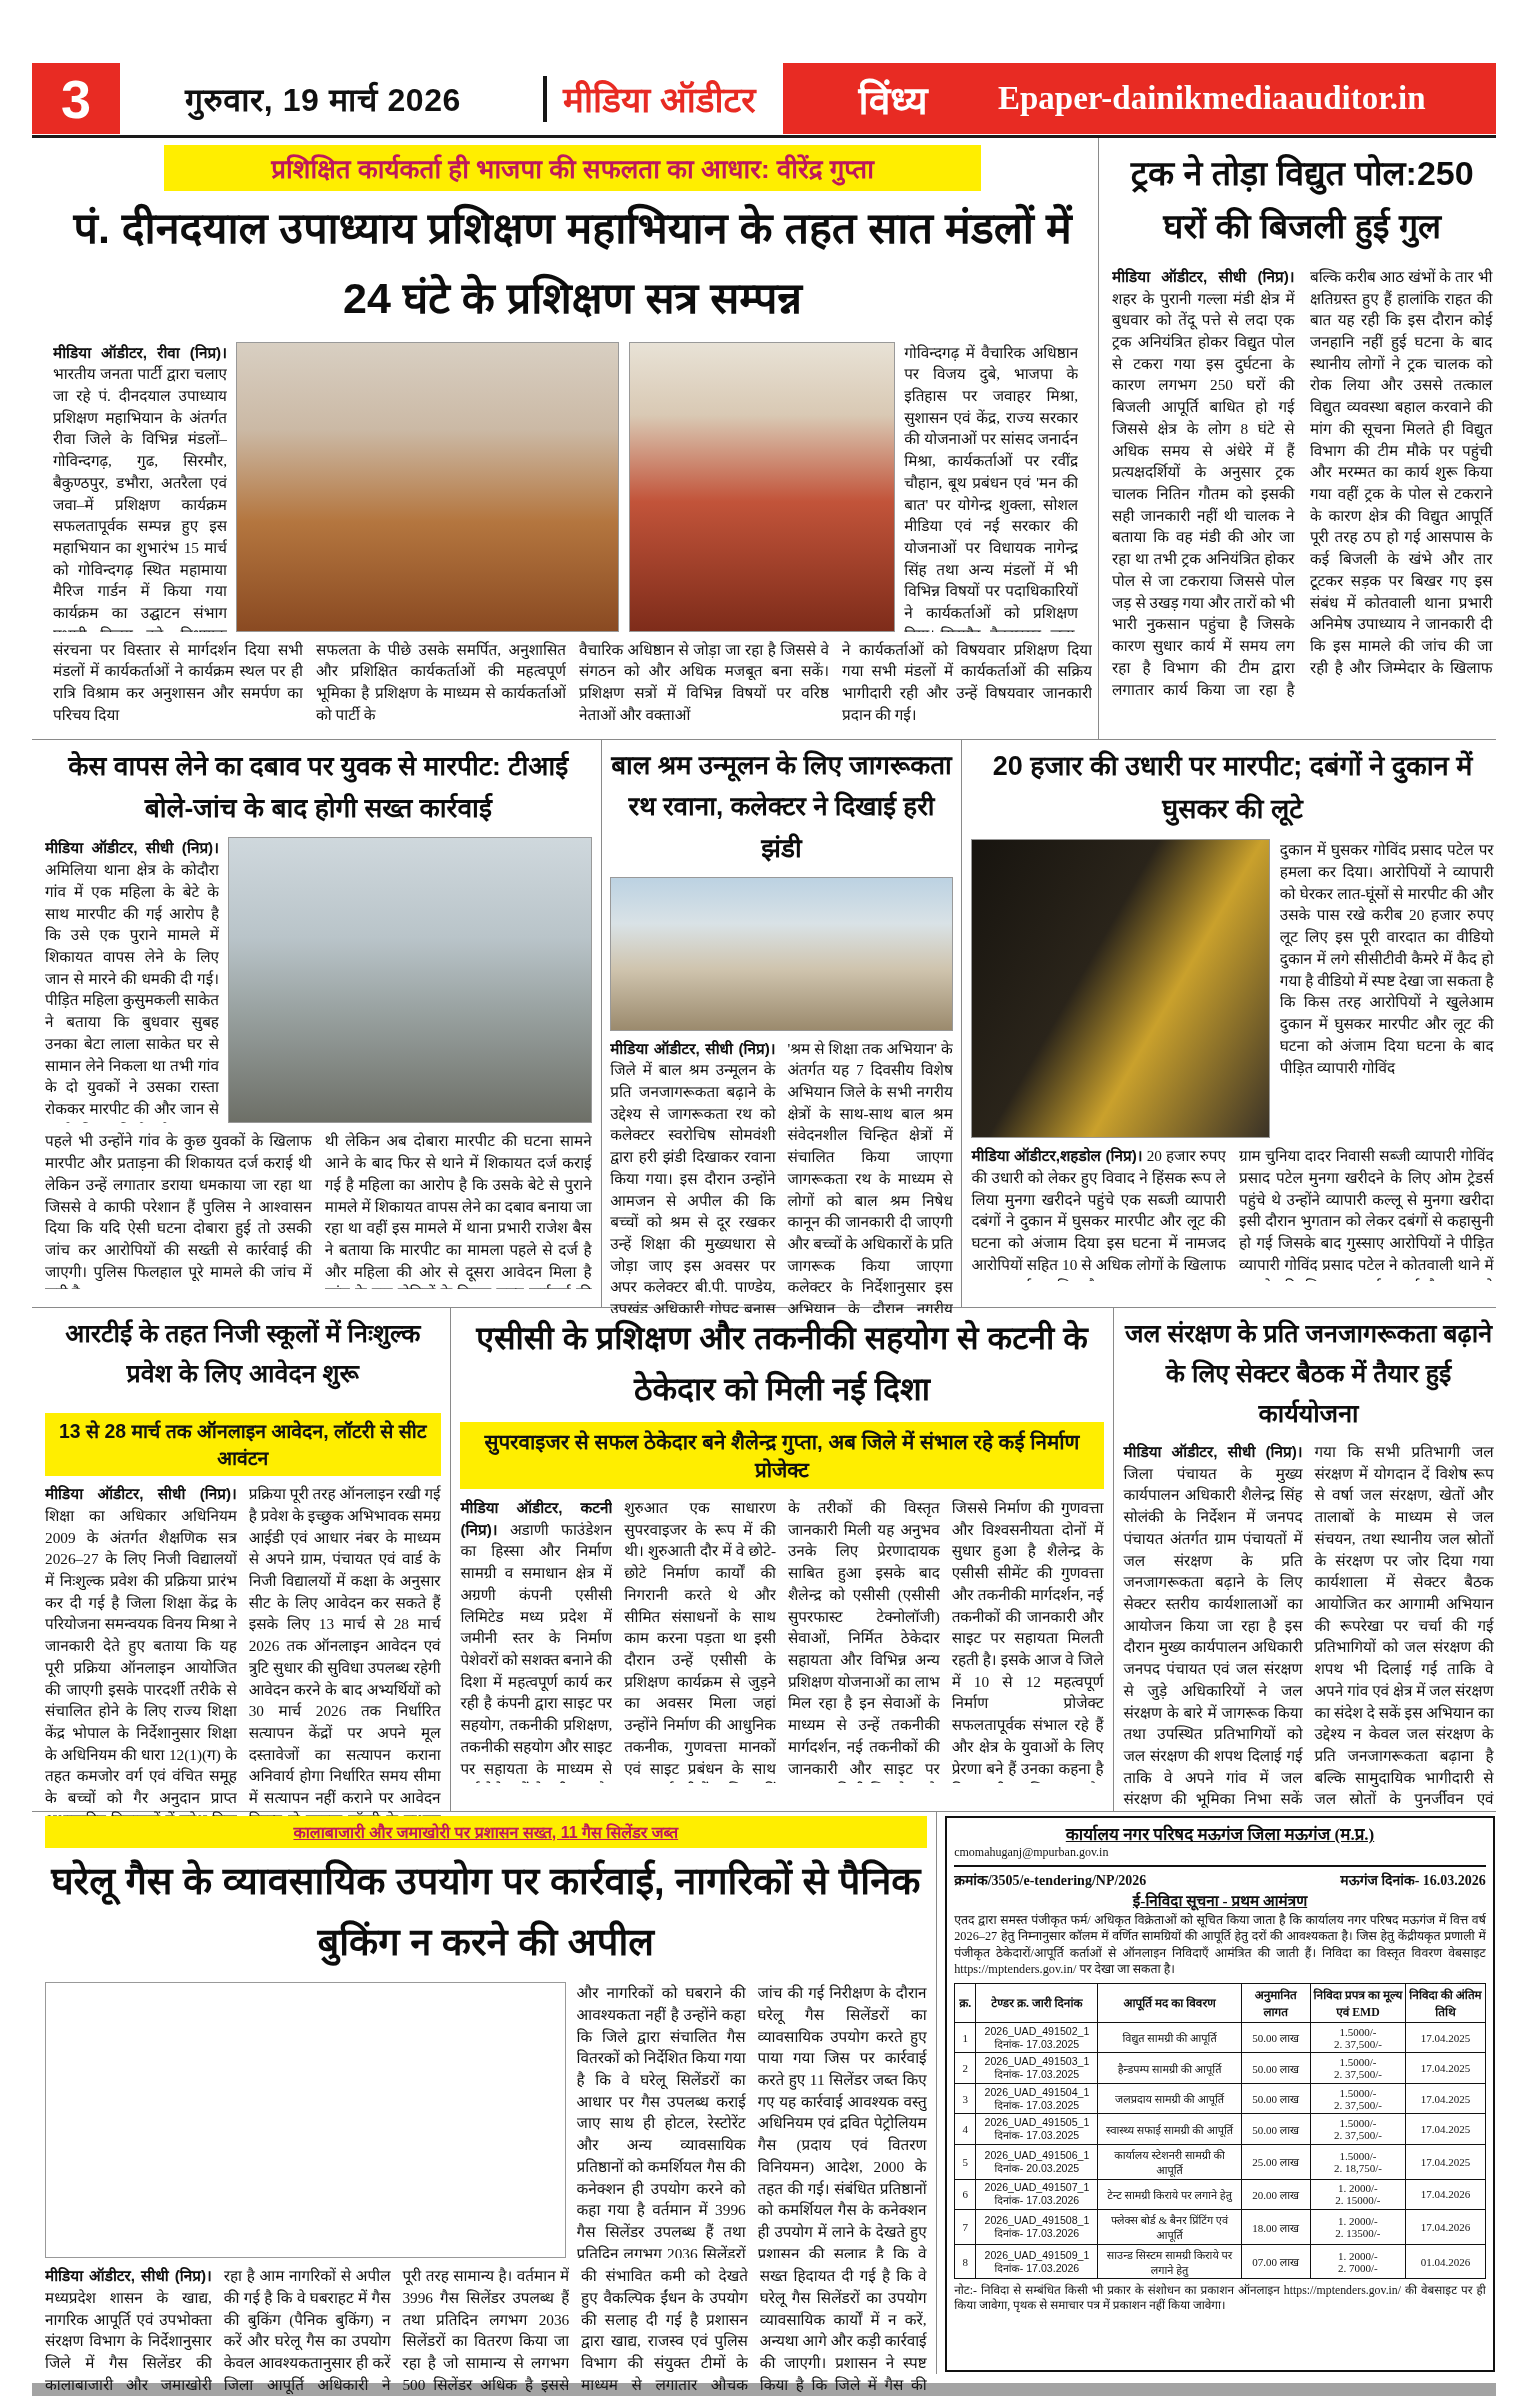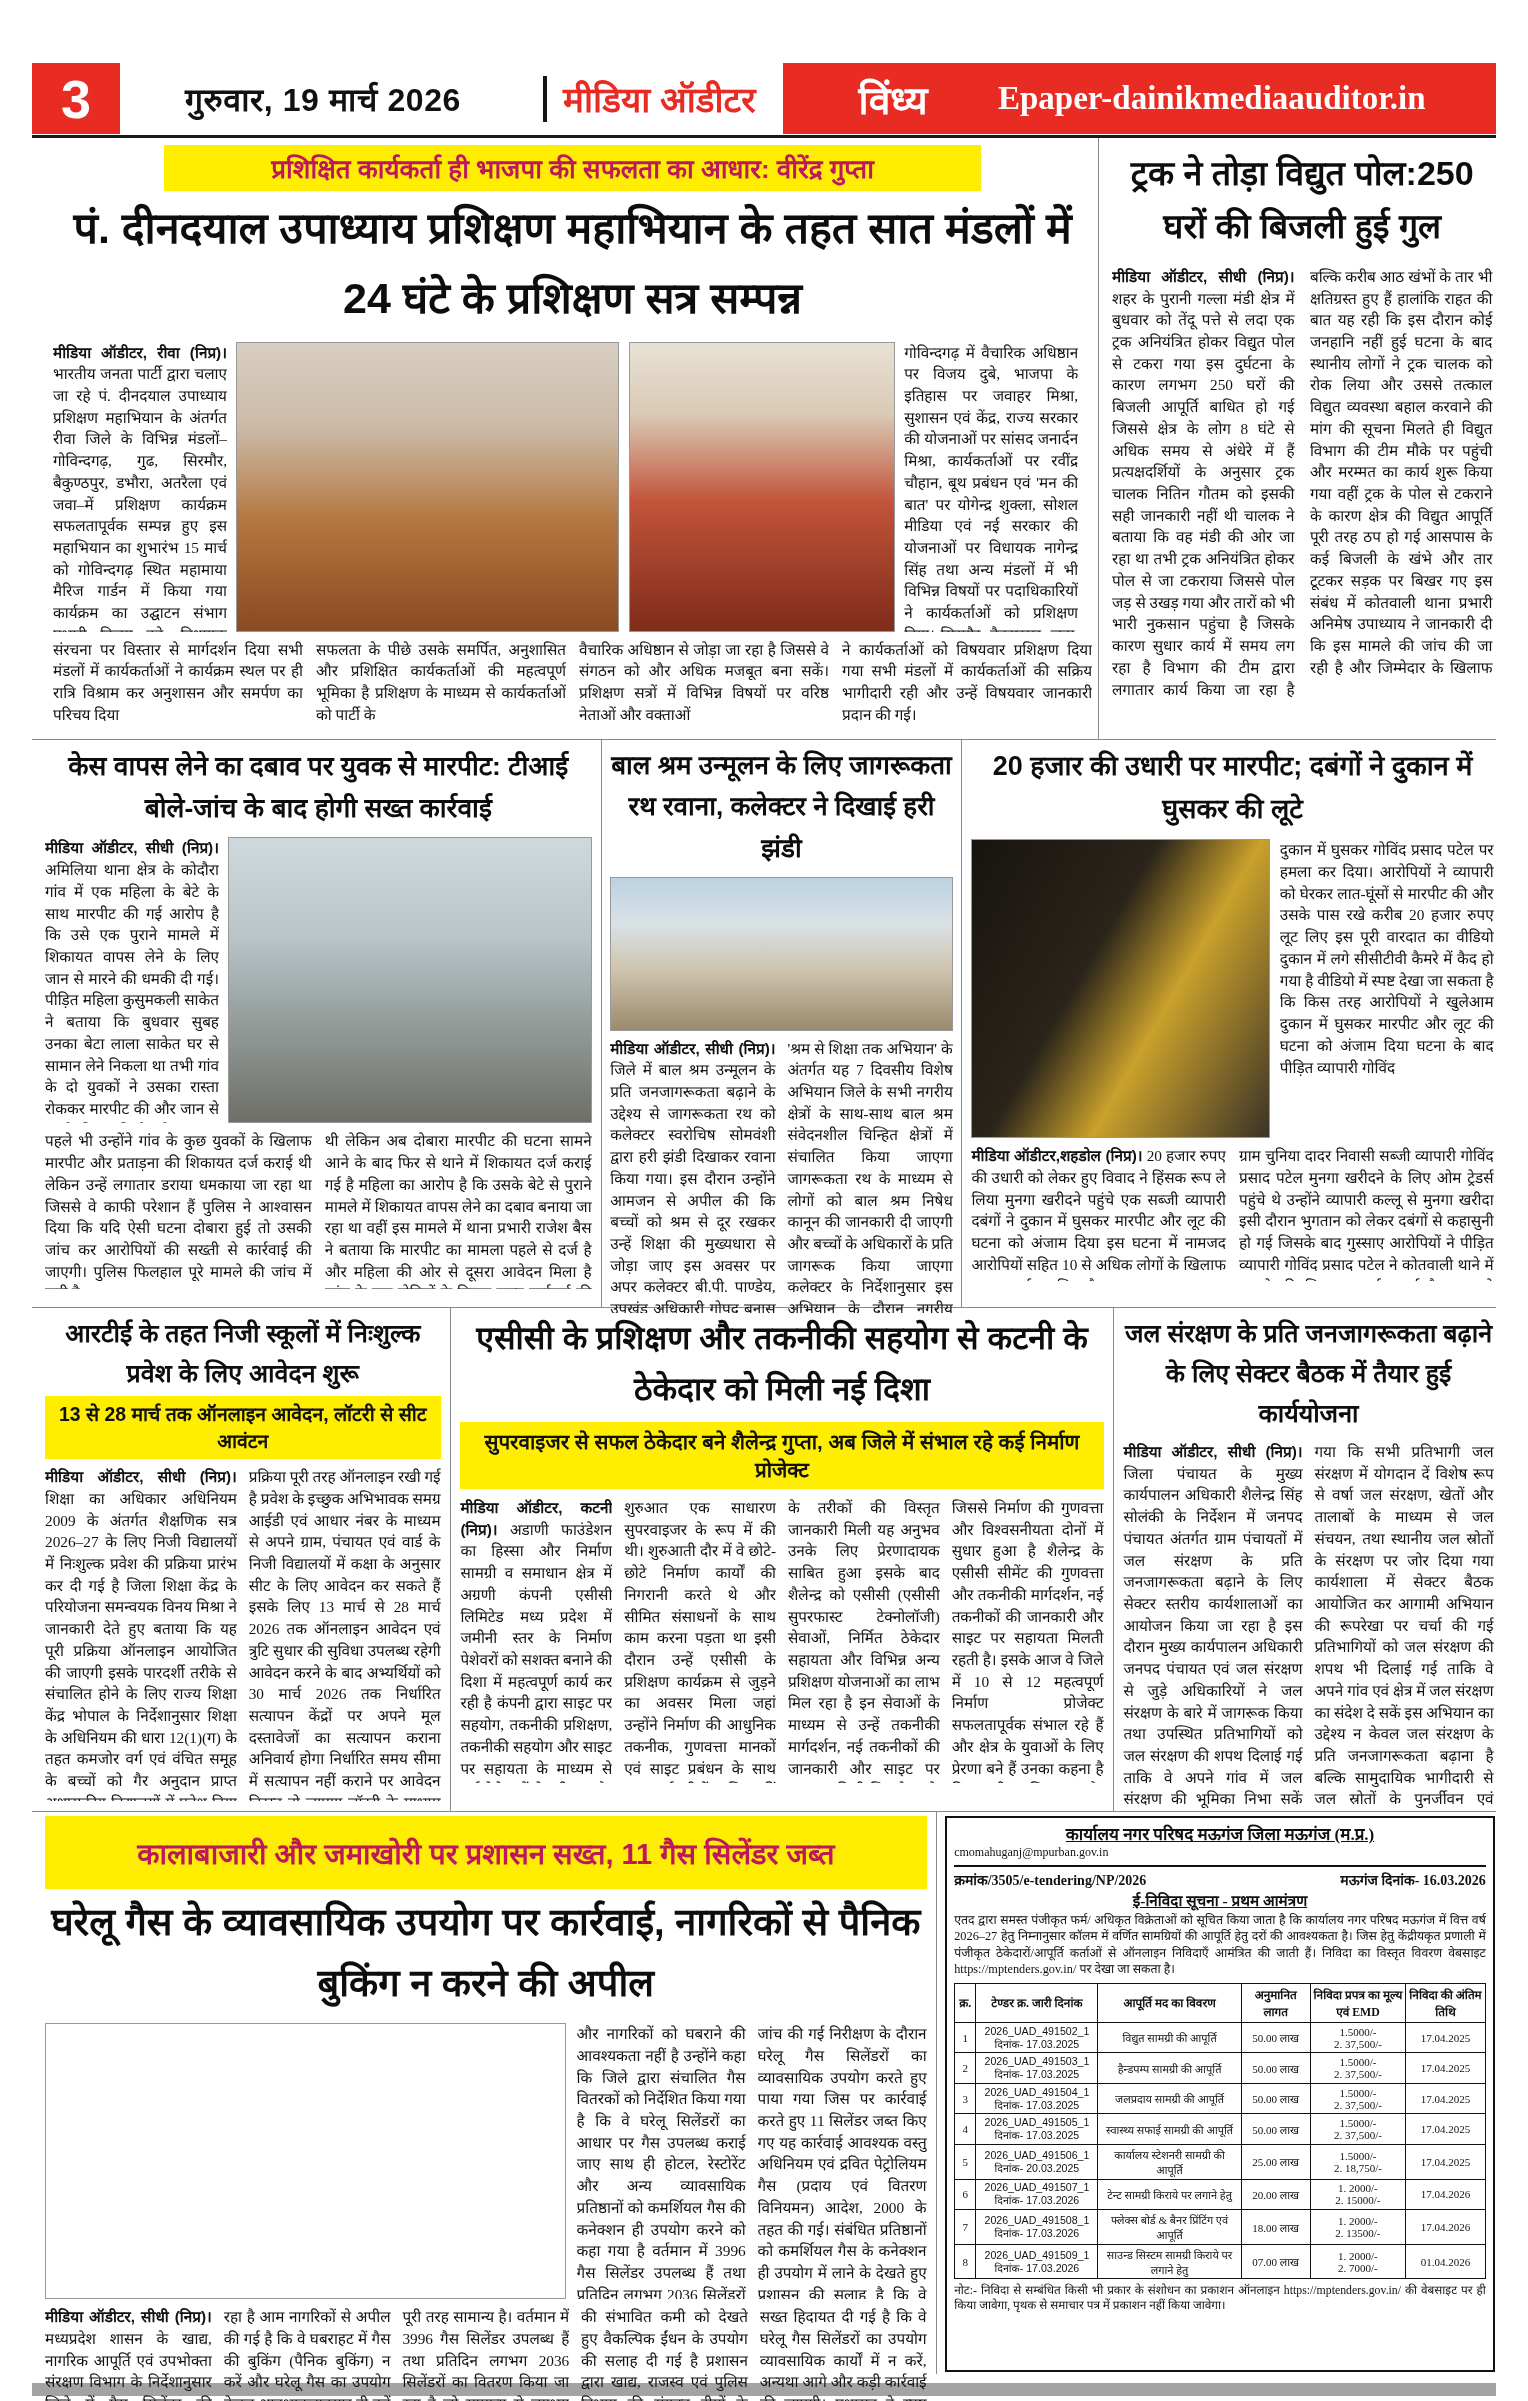--- a/index.html
+++ b/index.html
@@ -81,39 +81,39 @@
   .photo-cctv { width:299px; height:100%;
      background:linear-gradient(120deg,#17140f 0%,#2a241a 40%,#caa12c 62%,#3a3227 100%);}
   .loot-media .tcol { flex:1; }
   .loot-bottom { display:flex; gap:13px; margin-top:7px; height:136px; }
   .loot-bottom .bcol { flex:1; }
 
   
   .row3 { height:504px; }
   .art-rte { width:418px; padding:4.7px 9.4px 0 13px; }
   .rte-headline { font-size:25px; line-height:1.6; }
-  .rte-subhead { font-size:19.4px; padding:4.7px 2.4px; margin-top:3px; }
+  .rte-subhead { font-size:19.4px; padding:4.7px 2.4px; margin-top:20px; }
   .rte-body { display:flex; gap:11.8px; margin-top:7px; height:335px; }
   .rte-body .bcol { flex:1; }
 
   .art-acc { width:663px; padding:4.7px 9.4px 0 9.4px; }
   .acc-headline { font-size:32px; line-height:1.6; }
   .acc-subhead { font-size:20.6px; padding:5.3px 2.4px; margin-top:7px; }
   .acc-body { display:flex; gap:11.8px; margin-top:8.2px; height:286px; }
   .acc-body .bcol { flex:1; }
 
   .art-water { flex:1; padding:4.7px 2.4px 0 9.4px; }
   .water-headline { font-size:25px; line-height:1.6; }
   .water-body { display:flex; gap:11.8px; margin-top:8.2px; height:370px; }
   .water-body .bcol { flex:1; }
 
   
   .row4 { height:563px; }
   .art-gas { width:904px; padding:3.5px 9.4px 0 13px; }
-  .gas-kicker { font-size:29px; padding:17px 0; }
+  .gas-kicker { font-size:16px; padding:5px 0;text-decoration:underline; }
   .gas-headline { font-size:38px; line-height:1.6; margin-top:3.5px; }
   .gas-media { display:flex; gap:10.6px; margin-top:9.4px; height:276px; }
   .photo-gas { width:521px; height:100%;
      background:linear-gradient(180deg,#b9a27e 0%,#a5steel 0%,#a58c6b 35%,#8a5a35 65%,#5d3b22 100%);}
   .gas-media .gcols { flex:1; display:flex; gap:11.8px; }
   .gas-media .gcols .bcol { flex:1; }
   .gas-bottom { display:flex; gap:11.8px; margin-top:7px; height:132px; }
   .gas-bottom .bcol { flex:1; }
 
   

